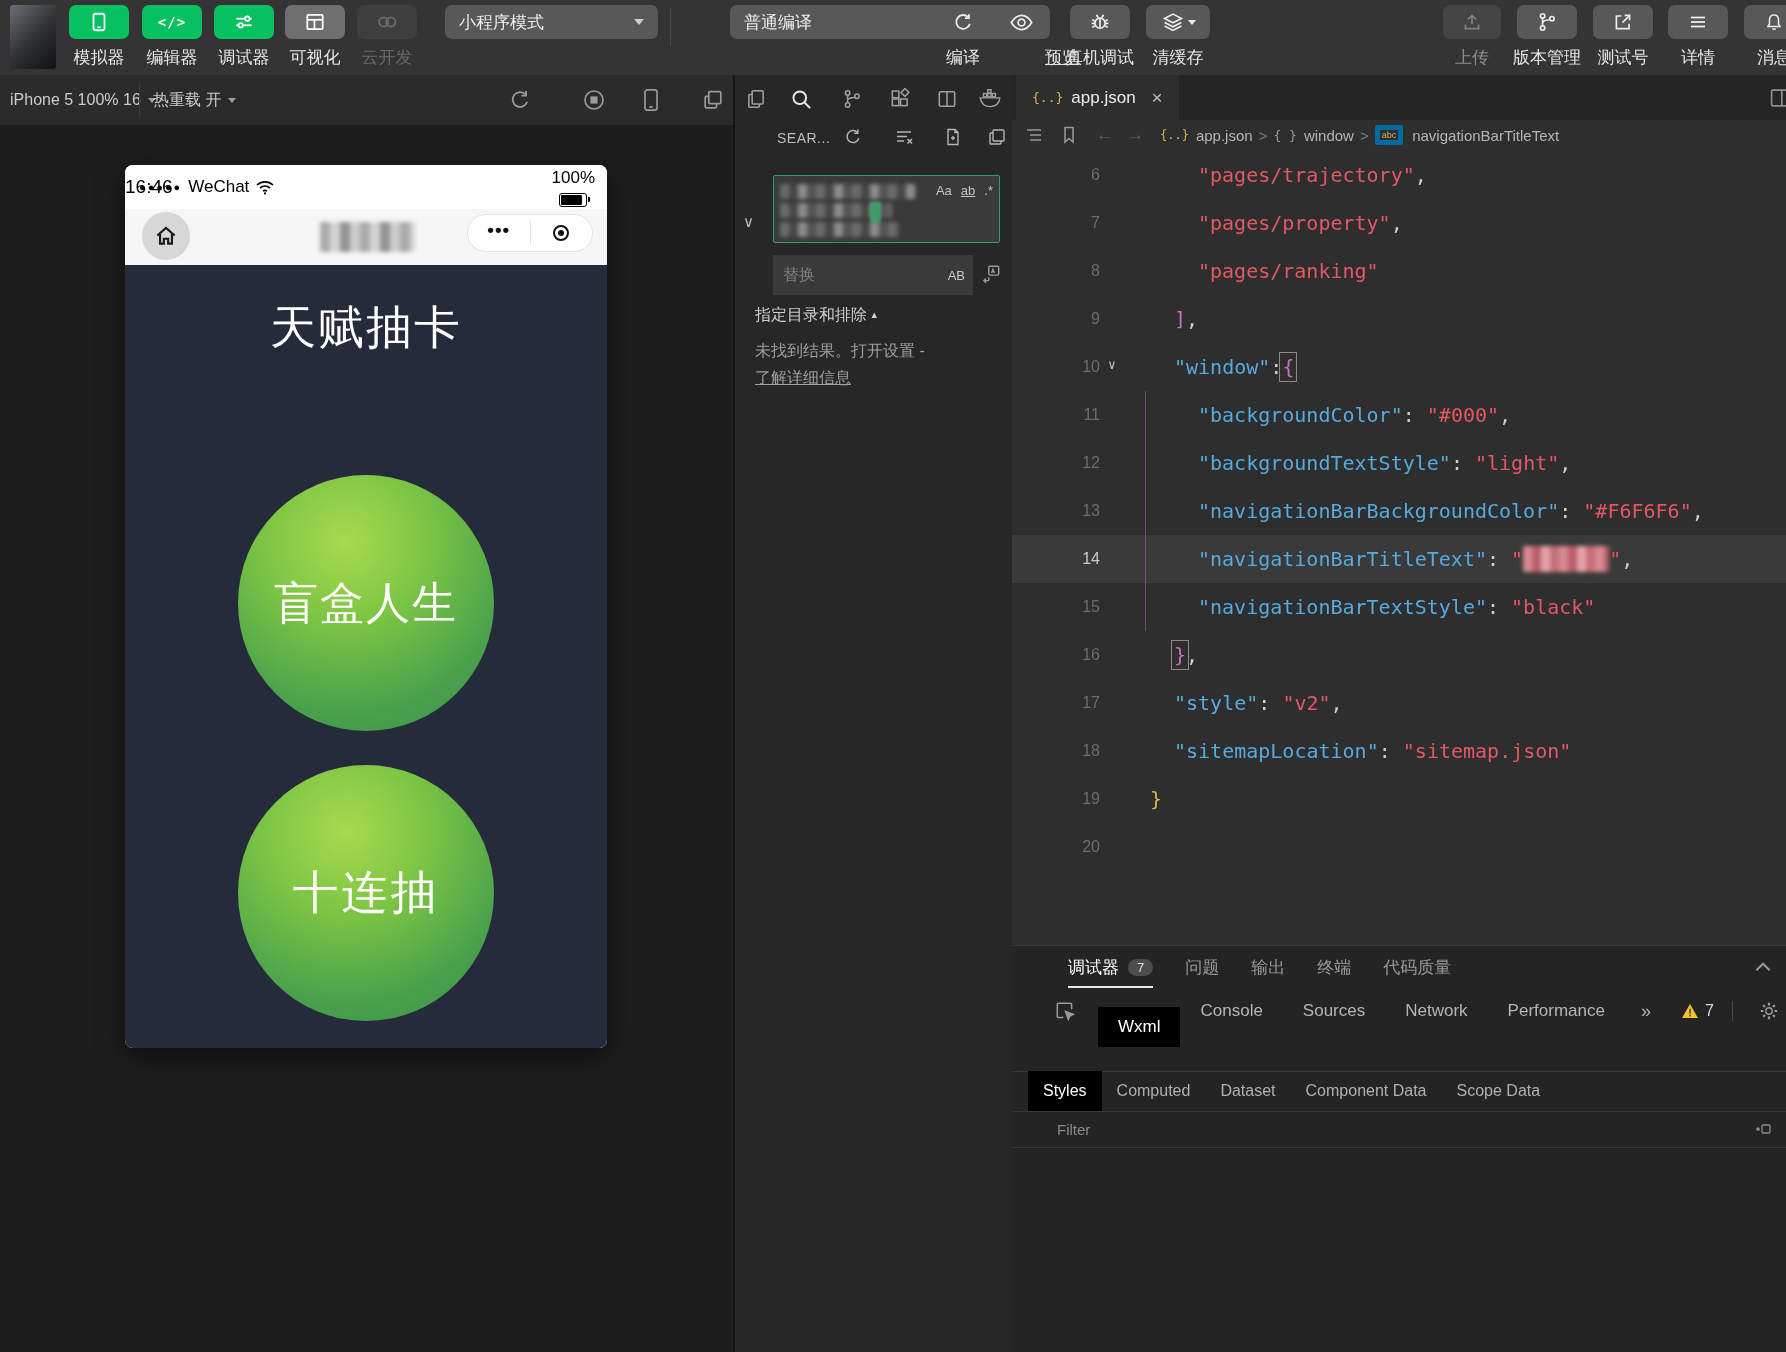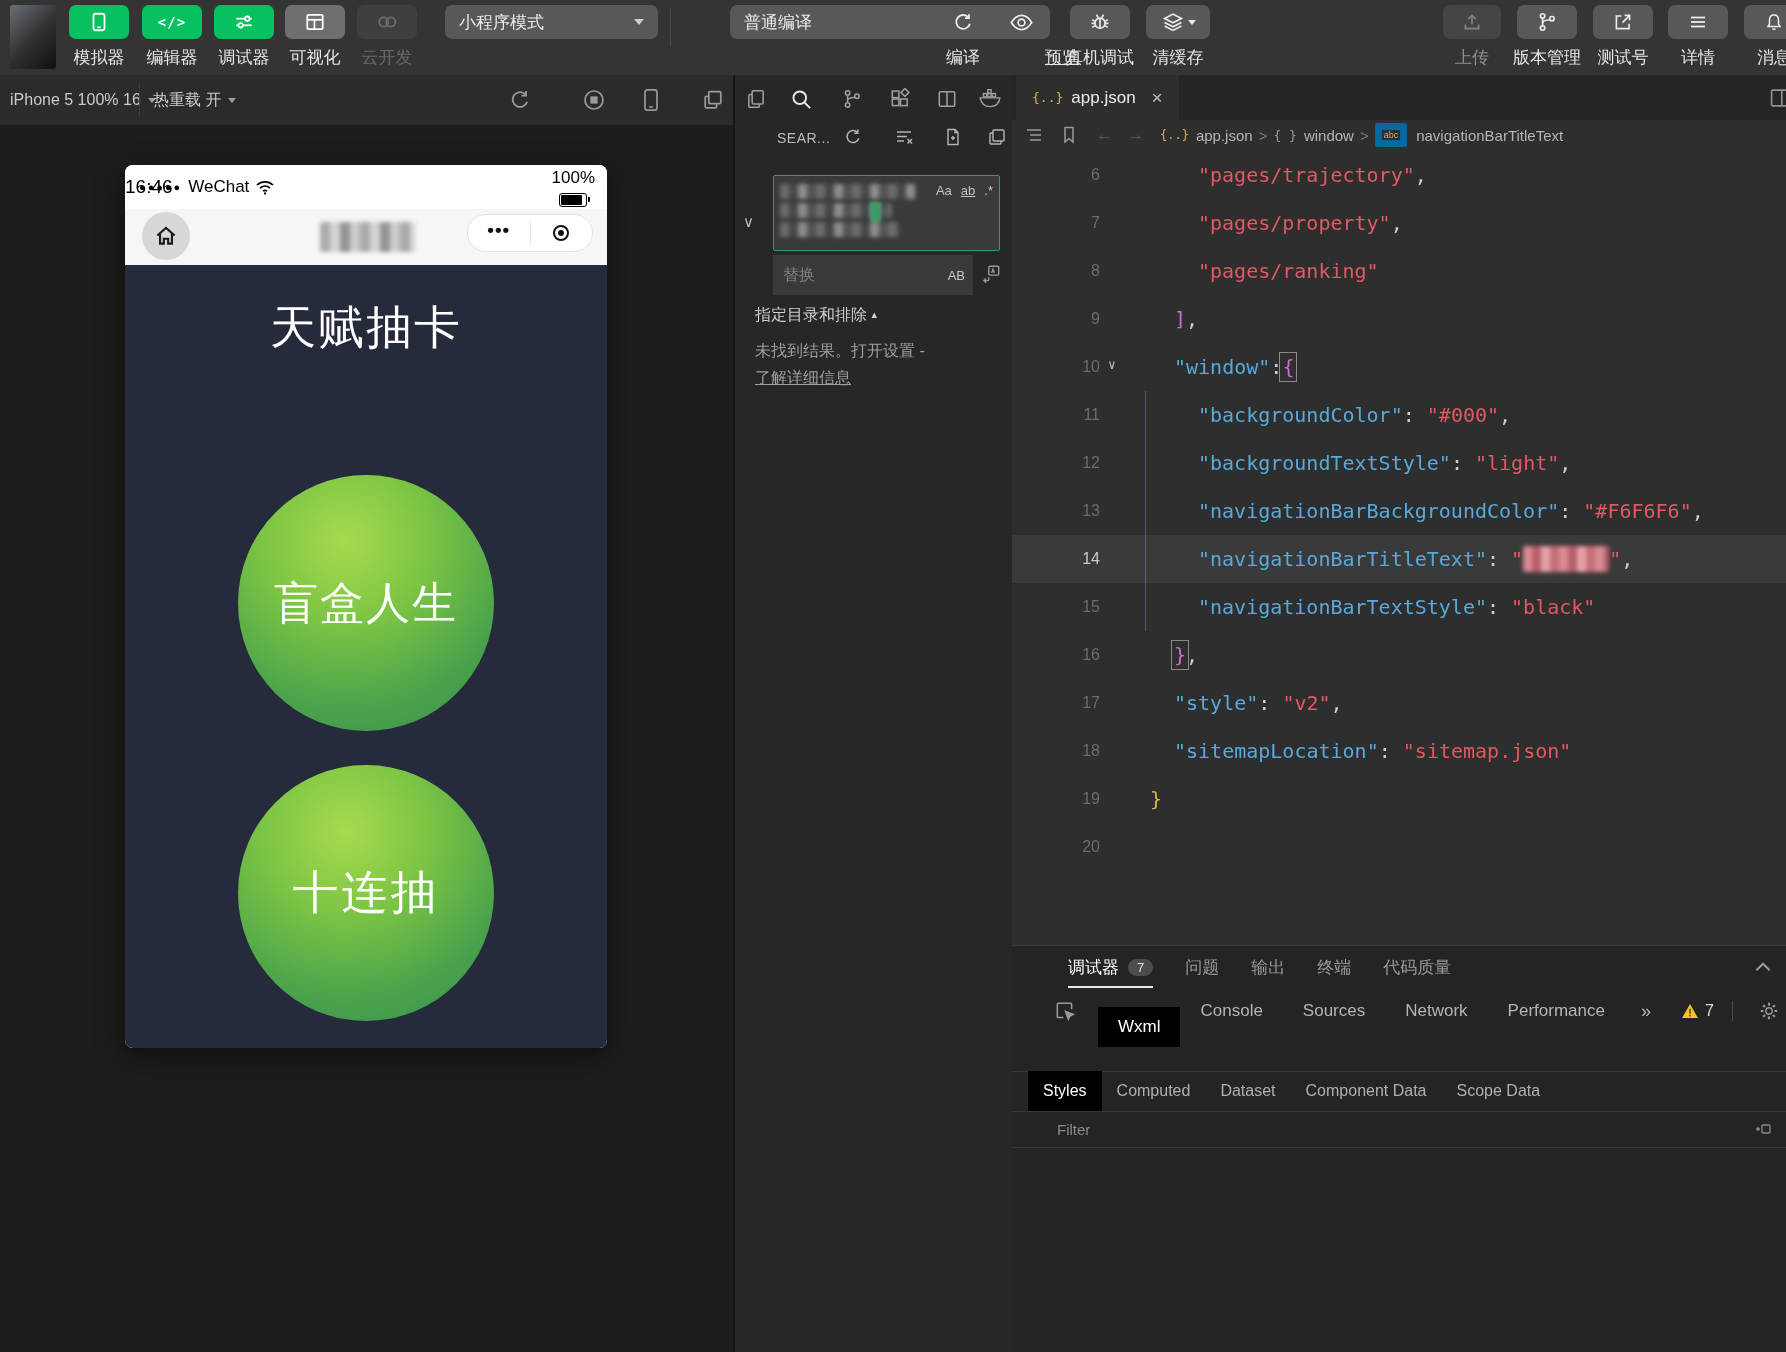--- a/index.html
+++ b/index.html
@@ -74,21 +74,21 @@
   .orb1 { left:113px; top:210px; font-size:44px; letter-spacing:2px; }
   .orb2 { left:113px; top:500px; font-size:46px; letter-spacing:3px; }
 
   
   .search-panel { position:absolute; left:735px; top:75px; width:277px; height:1277px; background:#272727; }
   .act-ico { position:absolute; top:13px; width:24px; height:24px; color:#9f9f9f; }
   .act-ico.on { color:#e8e8e8; }
   .sp-head { position:absolute; left:42px; top:55px; color:#bdbdbd; font-size:14px; letter-spacing:.5px; }
   .sp-hico { position:absolute; top:52px; width:20px; height:20px; color:#b5b5b5; }
   .collapse-chev { position:absolute; left:8px; top:138px; color:#bdbdbd; font-size:15px; }
-  .search-box { position:absolute; left:38px; top:100px; width:227px; height:76px; background:#3a3a3a;
+  .search-box { position:absolute; left:38px; top:100px; width:227px; height:68px; background:#3a3a3a;
                 border:1px solid #2f9e63; border-radius:2px; }
   .pix { filter:blur(2px); border-radius:2px; }
   .pix-dark { background:repeating-linear-gradient(90deg,#6b6b6b 0 9px,#474747 9px 18px,#8d8d8d 18px 27px,#545454 27px 36px),
               repeating-linear-gradient(0deg,rgba(255,255,255,.14) 0 8px,rgba(0,0,0,.28) 8px 16px); }
   .pix-light { background:repeating-linear-gradient(90deg,#ababab 0 10px,#d4d4d4 10px 20px,#949494 20px 30px,#cccccc 30px 40px),
                repeating-linear-gradient(0deg,rgba(255,255,255,.4) 0 9px,rgba(0,0,0,.12) 9px 18px); }
   .sb-row { position:absolute; left:6px; height:15px; }
   .sb-green { position:absolute; left:96px; top:26px; width:11px; height:22px; background:#3f9a68; filter:blur(1.5px); }
   .mini-toggles { position:absolute; right:6px; top:7px; display:flex; gap:9px; color:#c3c3c3; font-size:13px; }
   .mini-toggles .wword { text-decoration:underline; }
@@ -112,21 +112,21 @@
   .tab .close { color:#c0c0c0; font-size:19px; margin-left:8px; }
   .tb-right-ico { position:absolute; right:-6px; top:11px; width:24px; height:24px; color:#8f8f8f; }
   .crumbs { position:absolute; left:0; top:45px; width:774px; height:30px; display:flex; align-items:center;
             color:#b5b5b5; font-size:15px; }
   .crumbs .ic { width:22px; height:20px; margin-left:12px; color:#9a9a9a; }
   .crumbs .arrow { margin-left:14px; color:#5d5d5d; font-size:17px; }
   .crumbs .jico { margin-left:16px; color:#d8b44a; font-size:12px; font-family:"DejaVu Sans Mono",monospace; }
   .crumbs .seg { margin-left:7px; }
   .crumbs .gt { margin:0 6px; color:#7d7d7d; }
   .crumbs .curly { color:#9a9a9a; font-family:"DejaVu Sans Mono",monospace; font-size:13px; }
-  .crumbs .abc { border:7px solid #0369a1; color:#d8b44a; font-size:9px; padding:0 2px; border-radius:2px; margin-right:2px; }
+  .crumbs .abc { border:5px solid #0369a1; color:#d8b44a; font-size:9px; padding:0 2px; border-radius:2px; margin-right:2px; }
   .code { position:absolute; left:0; top:76px; width:774px; }
   .crow { position:relative; height:48px; line-height:48px; font-family:"DejaVu Sans Mono",monospace; font-size:20px; white-space:pre; }
   .crow.cur { background:#3a3a3a; }
   .gut { position:absolute; left:0; top:0; width:88px; text-align:right; color:#6d6d6d; font-size:16px;
          font-family:"Liberation Sans",sans-serif; }
   .crow.cur .gut { color:#c9c9c9; }
   .fold { position:absolute; left:96px; top:-2px; color:#c0c0c0; font-size:13px; }
   .ctext { position:absolute; left:112px; top:0; }
   .tk-key { color:#58aadc; } .tk-str { color:#e45864; } .tk-pun { color:#cfcfcf; }
   .tk-mag { color:#cf6ccf; } .tk-yel { color:#d9b84e; }

